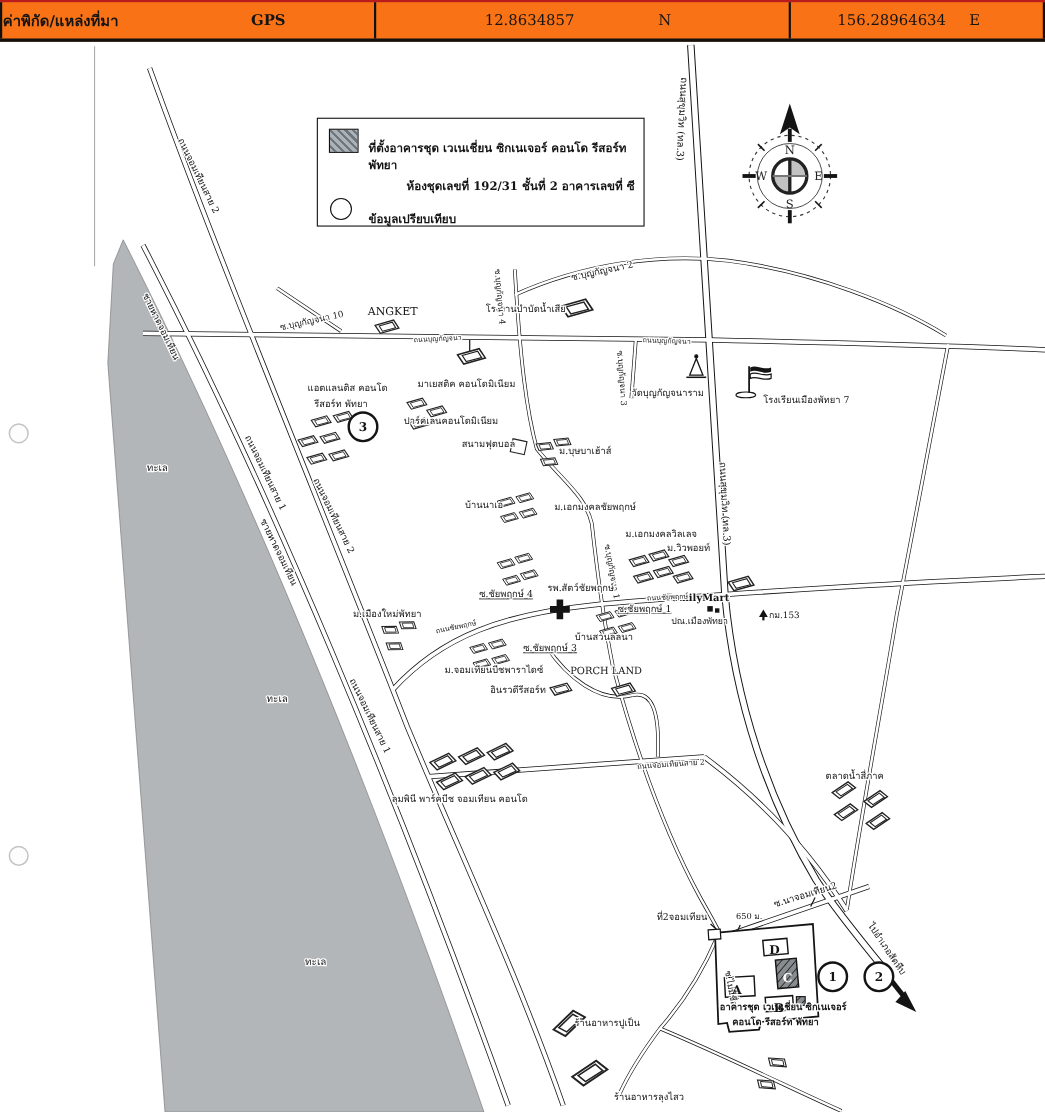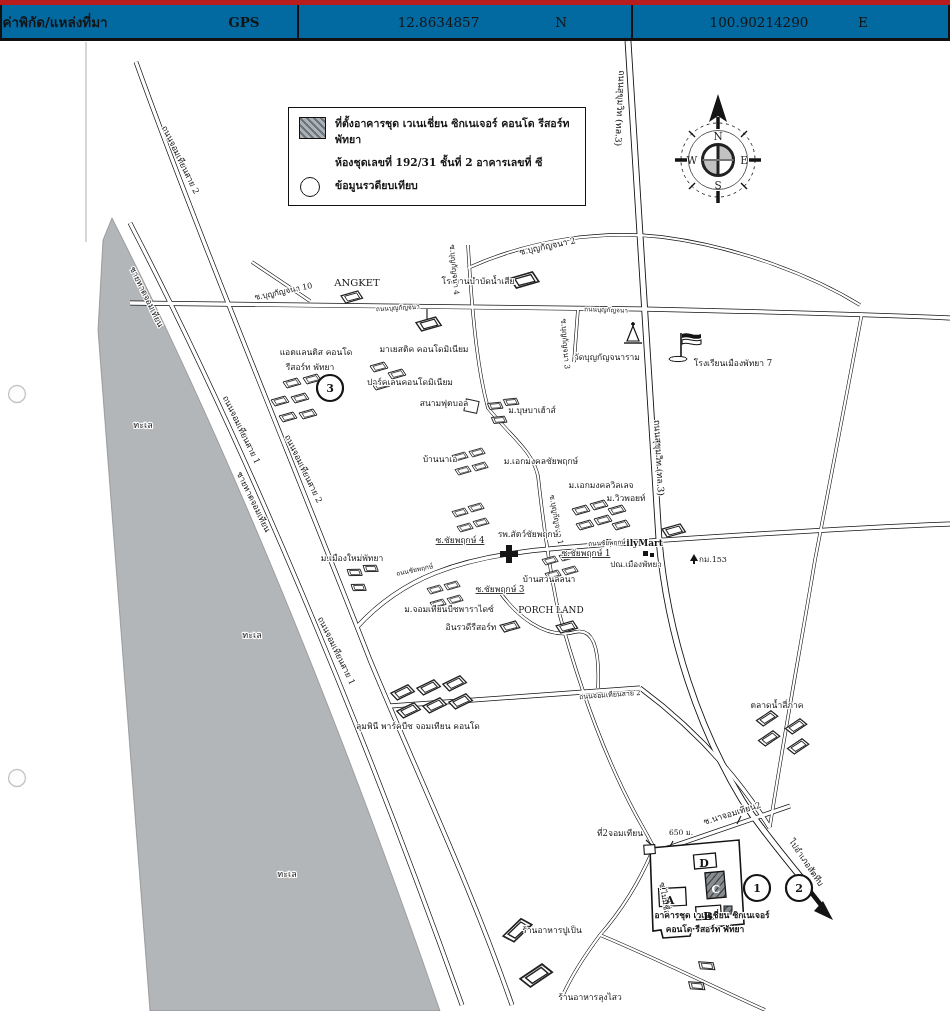--- a/index.html
+++ b/index.html
@@ -1,67 +1,67 @@
 <!DOCTYPE html>
 <html><head>
 <meta charset="utf-8">
 <style>
   html,body{margin:0;padding:0;background:#ffffff;}
   body{width:950px;height:1011px;position:relative;overflow:hidden;
        font-family:"DejaVu Serif",serif;color:#141414;}
   
   .hdr{position:absolute;top:0;left:0;width:950px;height:33px;display:flex;
-       border-top:5px solid #b91c1c;border-bottom:3px solid #111;background:#0369a1;z-index:5;}
+       border-top:2px solid #b91c1c;border-bottom:3px solid #111;background:#f97316;z-index:5;gap:43px;}
   .hcell{position:relative;height:100%;border-left:2px solid #111;box-sizing:border-box;}
   .hcell:last-child{border-right:2px solid #111;}
   .hcell .abs{position:absolute;top:50%;transform:translate(-50%,-50%);white-space:nowrap;
        font-size:13.5px;}
   .c1{width:297px;} .c2{width:334px;} .c3{flex:1;}
   .lab{font-weight:bold;}
   
   .legend{position:absolute;left:288px;top:107px;width:298px;height:99px;border:1.6px solid #111;
       background:#fff;z-index:4;box-sizing:border-box;padding:7px 8px 4px 10px;
       display:grid;grid-template-columns:36px 1fr;grid-auto-rows:auto;row-gap:2px;
       font-size:10.6px;font-weight:bold;line-height:1.55;}
   .hatchsq{width:25px;height:20px;border:1.2px solid #111;margin-top:2px;
       background:repeating-linear-gradient(45deg,#aab1b7 0 3px,#6e757b 3px 5px);}
   .cmpcircle{width:18px;height:18px;border:1.8px solid #111;border-radius:50%;margin-left:1px;}
-  .lg-span{grid-column:2;}
-  .lg-full{grid-column:1 / 3;padding-left:36px;}
+  .lg-span{grid-column:2;margin-top:12px;}
+  .lg-full{grid-column:1 / 3;padding-left:36px;text-align:right;}
   
   svg{position:absolute;left:0;top:0;}
   #labels text{paint-order:stroke;stroke:#ffffff;stroke-width:2.2px;fill:#141414;
       font-family:"DejaVu Serif",serif;}
   #letters text{font-family:"DejaVu Serif",serif;font-weight:bold;}
   .compass-letter{font-family:"DejaVu Serif",serif;font-size:10.5px;fill:#222;text-anchor:middle;}
 </style>
 </head>
 <body>
 
 <div class="hdr">
   <div class="hcell c1">
     <span class="abs lab" style="left:18%;">ค่าพิกัด/แหล่งที่มา</span>
     <span class="abs" style="left:82%;font-weight:bold;">GPS</span>
   </div>
   <div class="hcell c2">
     <span class="abs" style="left:42%;">12.8634857</span>
     <span class="abs" style="left:79%;">N</span>
   </div>
   <div class="hcell c3">
-    <span class="abs" style="left:40%;">100.90214290</span>
+    <span class="abs" style="left:40%;">156.28964634</span>
     <span class="abs" style="left:73%;">E</span>
   </div>
 </div>
 
 <div class="legend">
   <div class="hatchsq"></div>
   <div class="lg-span">ที่ตั้งอาคารชุด เวเนเชี่ยน ซิกเนเจอร์ คอนโด รีสอร์ท พัทยา</div>
   <div class="lg-full">ห้องชุดเลขที่ 192/31 ชั้นที่ 2  อาคารเลขที่ ซี</div>
   <div class="cmpcircle"></div>
-  <div class="lg-span">ข้อมูนรวดียบเทียบ</div>
+  <div class="lg-span">ข้อมูลเปรียบเทียบ</div>
 </div>
 
 <svg id="map" width="950" height="1011" viewBox="0 0 950 1011">
   <defs>
     <pattern id="hC" width="5" height="5" patternUnits="userSpaceOnUse" patternTransform="rotate(45)">
       <rect width="5" height="5" fill="#878c90"></rect>
       <line x1="0" y1="0" x2="0" y2="5" stroke="#222" stroke-width="1.6"></line>
     </pattern>
     <g id="bld">
       <polygon points="0,4 14,0 18,6 4,10" fill="#ffffff" stroke="#222" stroke-width="1"></polygon>

